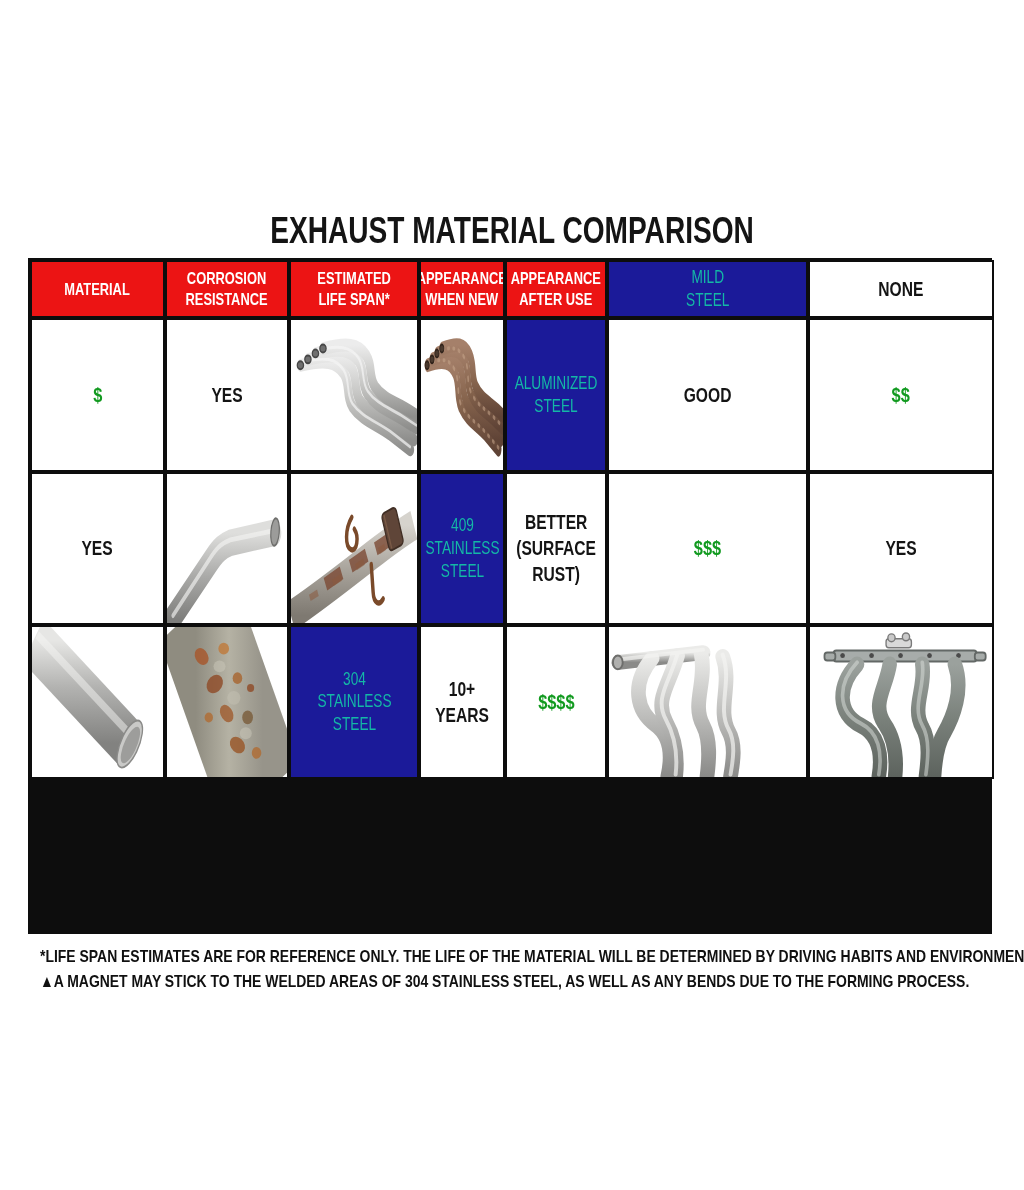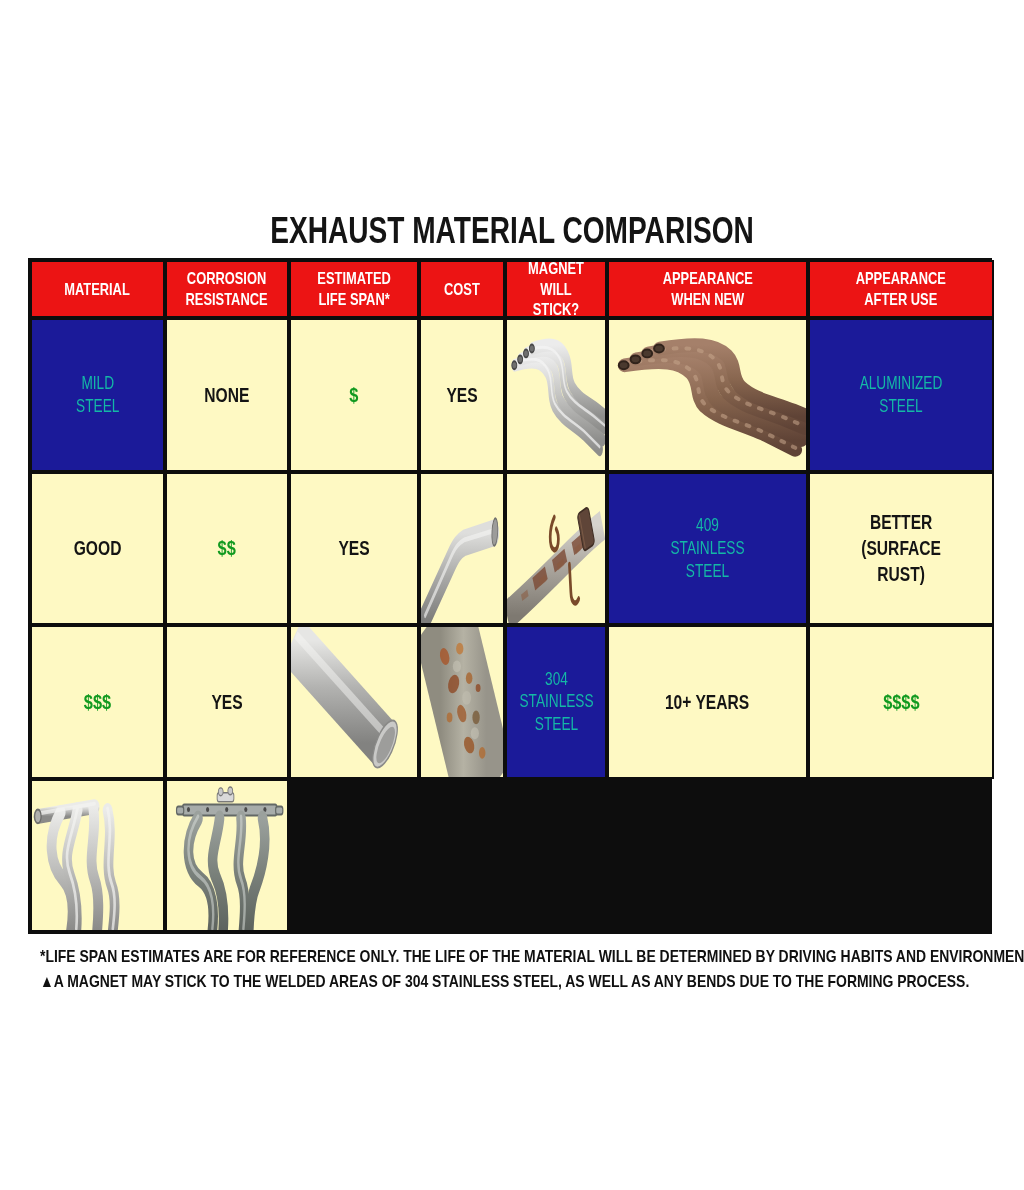--- a/index.html
+++ b/index.html
@@ -13,21 +13,21 @@
   }
   .scx { display:inline-block; transform:scaleX(0.78); transform-origin:50% 50%; white-space:pre-line; }
   .tbl {
     position:absolute; left:28px; top:258px; width:964px; height:676px;
     display:grid;
     grid-template-columns:135px 124px 130px 86px 102px 201px 186px;
     grid-template-rows:58px repeat(4, 1fr);
     border:2px solid #0d0d0d; box-sizing:border-box; background:#0d0d0d;
   }
   .cell {
-    border:2px solid #0d0d0d; box-sizing:border-box; background:#fef9c3;
+    border:2px solid #0d0d0d; box-sizing:border-box; background:#ffffff;
     display:flex; align-items:center; justify-content:center; text-align:center;
     overflow:hidden; position:relative;
   }
   .hdr { background:#ec1414; color:#ffffff; font-size:16.5px; font-weight:700; line-height:1.25; }
   .mat { background:#1b1a99; color:#14b8a6; font-size:17.5px; font-weight:400; line-height:1.3;align-items:center; }
   .val { color:#141414; font-size:20px; font-weight:700; line-height:1.3; }
   .cost { color:#129a20; font-size:21px; font-weight:700; }
   .photo { padding:0; }
   .photo svg { display:block; width:100%; height:100%; }
   sup.mk { font-size:11px; line-height:0; vertical-align:super; }
@@ -49,27 +49,20 @@
     <div class="cell hdr">
         <span class="scx">MATERIAL</span>
       </div>
     <div class="cell hdr">
         <span class="scx">CORROSION
 RESISTANCE</span>
       </div>
     <div class="cell hdr">
         <span class="scx">ESTIMATED
 LIFE SPAN*</span>
-      </div>
-    <div class="cell hdr">
-        <span class="scx">COST</span>
-      </div>
-    <div class="cell hdr">
-        <span class="scx">MAGNET
-WILL STICK?</span>
       </div>
     <div class="cell hdr">
         <span class="scx">APPEARANCE
 WHEN NEW</span>
       </div>
     <div class="cell hdr">
         <span class="scx">APPEARANCE
 AFTER USE</span>
       </div>
 

